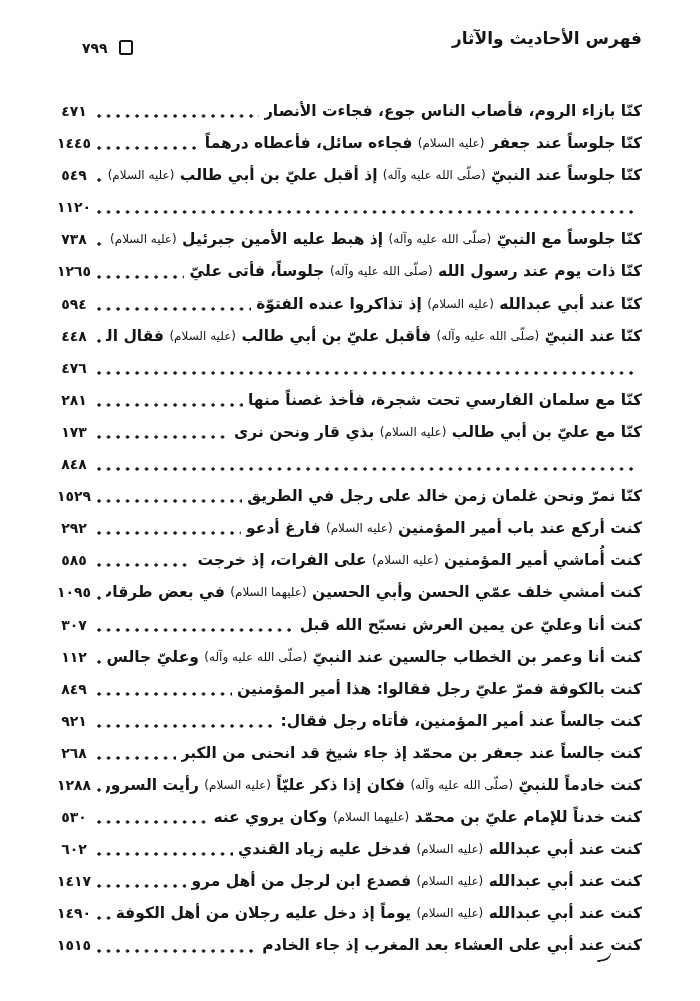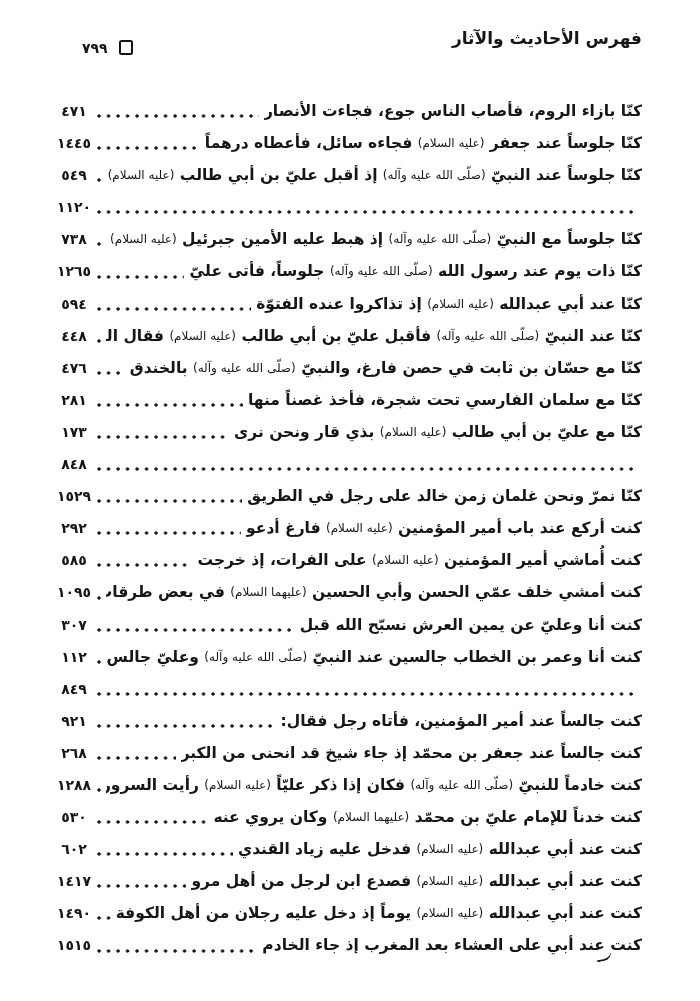--- a/index.html
+++ b/index.html
@@ -108,21 +108,20 @@
         <span class="txt"><span class="seg-main">كنّا عند أبي عبدالله </span><span class="seg-hon">(عليه السلام)</span><span class="seg-main"> إذ تذاكروا عنده الفتوّة</span></span>
         <span class="dots"></span>
         <span class="num">٥٩٤</span>
       </div>
       <div class="row">
         <span class="txt"><span class="seg-main">كنّا عند النبيّ </span><span class="seg-hon">(صلّى الله عليه وآله)</span><span class="seg-main"> فأقبل عليّ بن أبي طالب </span><span class="seg-hon">(عليه السلام)</span><span class="seg-main"> فقال النبيّ </span><span class="seg-hon">(صلّى الله عليه وآله)</span></span>
         <span class="dots"></span>
         <span class="num">٤٤٨</span>
       </div>
       <div class="row">
-        <span class="txt"><span class="seg-main">كنّا مع حسّان بن ثابت في حصن فارغ، والنبيّ </span><span class="seg-hon">(صلّى الله عليه وآله)</span><span class="seg-main"> بالخندق</span></span>
         <span class="dots"></span>
         <span class="num">٤٧٦</span>
       </div>
       <div class="row">
         <span class="txt"><span class="seg-main">كنّا مع سلمان الفارسي تحت شجرة، فأخذ غصناً منها</span></span>
         <span class="dots"></span>
         <span class="num">٢٨١</span>
       </div>
       <div class="row">
         <span class="txt"><span class="seg-main">كنّا مع عليّ بن أبي طالب </span><span class="seg-hon">(عليه السلام)</span><span class="seg-main"> بذي قار ونحن نرى</span></span>
@@ -157,20 +156,21 @@
         <span class="txt"><span class="seg-main">كنت أنا وعليّ عن يمين العرش نسبّح الله قبل</span></span>
         <span class="dots"></span>
         <span class="num">٣٠٧</span>
       </div>
       <div class="row">
         <span class="txt"><span class="seg-main">كنت أنا وعمر بن الخطاب جالسين عند النبيّ </span><span class="seg-hon">(صلّى الله عليه وآله)</span><span class="seg-main"> وعليّ جالس</span></span>
         <span class="dots"></span>
         <span class="num">١١٢</span>
       </div>
       <div class="row">
+        <span class="txt"><span class="seg-main">كنت بالكوفة فمرّ عليّ رجل فقالوا: هذا أمير المؤمنين</span></span>
         <span class="dots"></span>
         <span class="num">٨٤٩</span>
       </div>
       <div class="row">
         <span class="txt"><span class="seg-main">كنت جالساً عند أمير المؤمنين، فأتاه رجل فقال:</span></span>
         <span class="dots"></span>
         <span class="num">٩٢١</span>
       </div>
       <div class="row">
         <span class="txt"><span class="seg-main">كنت جالساً عند جعفر بن محمّد إذ جاء شيخ قد انحنى من الكبر</span></span>

